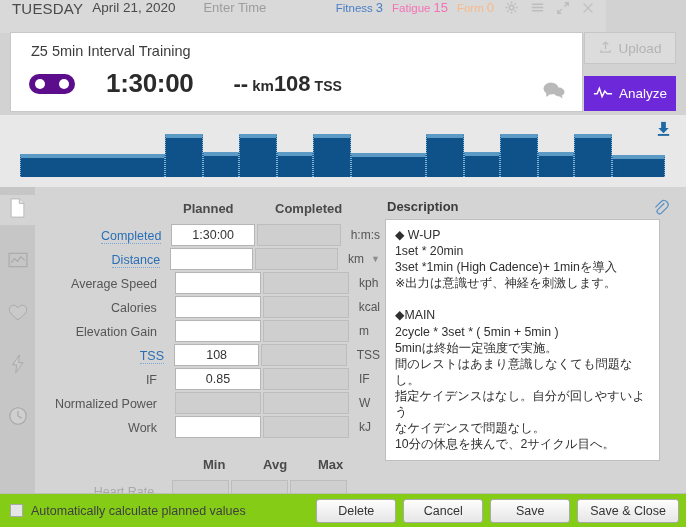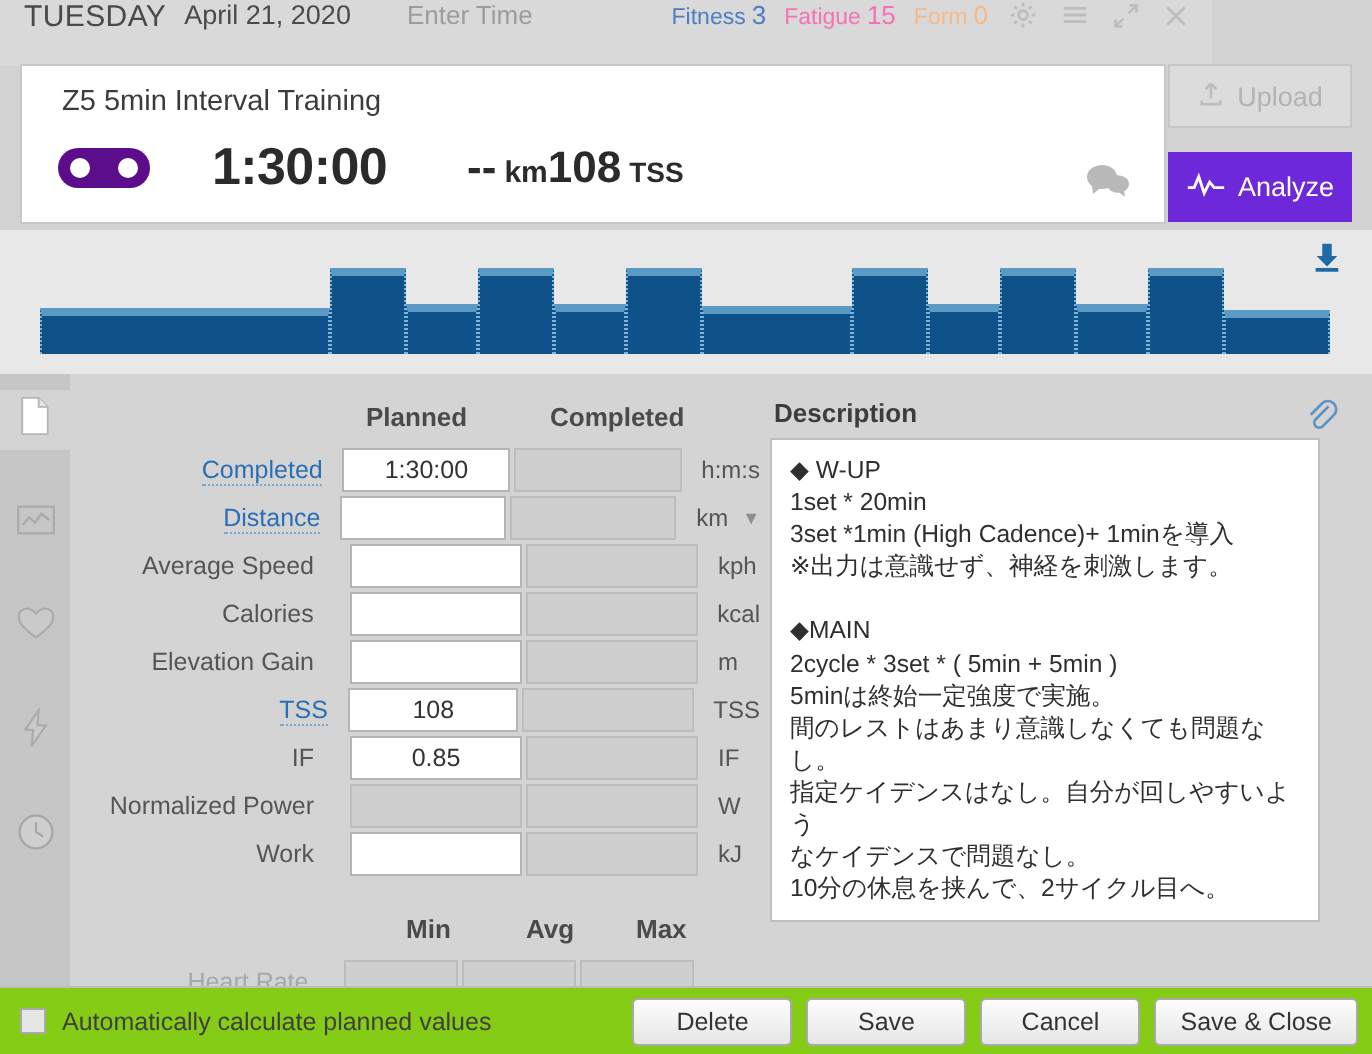--- a/index.html
+++ b/index.html
@@ -424,17 +424,17 @@
 心拍数を抑え、足の張る感覚が収まったところ
 でバイクからおり、セルフケアをしましょう。</div>
     </div>
   </div>
 
   <div class="footer">
     <span class="chk-box"></span>
     <span class="chk-label">Automatically calculate planned values</span>
     <span class="foot-spacer"></span>
     <span class="fbtn">Delete</span>
+    <span class="fbtn">Cancel</span>
     <span class="fbtn">Save</span>
-    <span class="fbtn">Cancel</span>
     <span class="fbtn">Save &amp; Close</span>
   </div>
 </div>
 
 </body></html>

